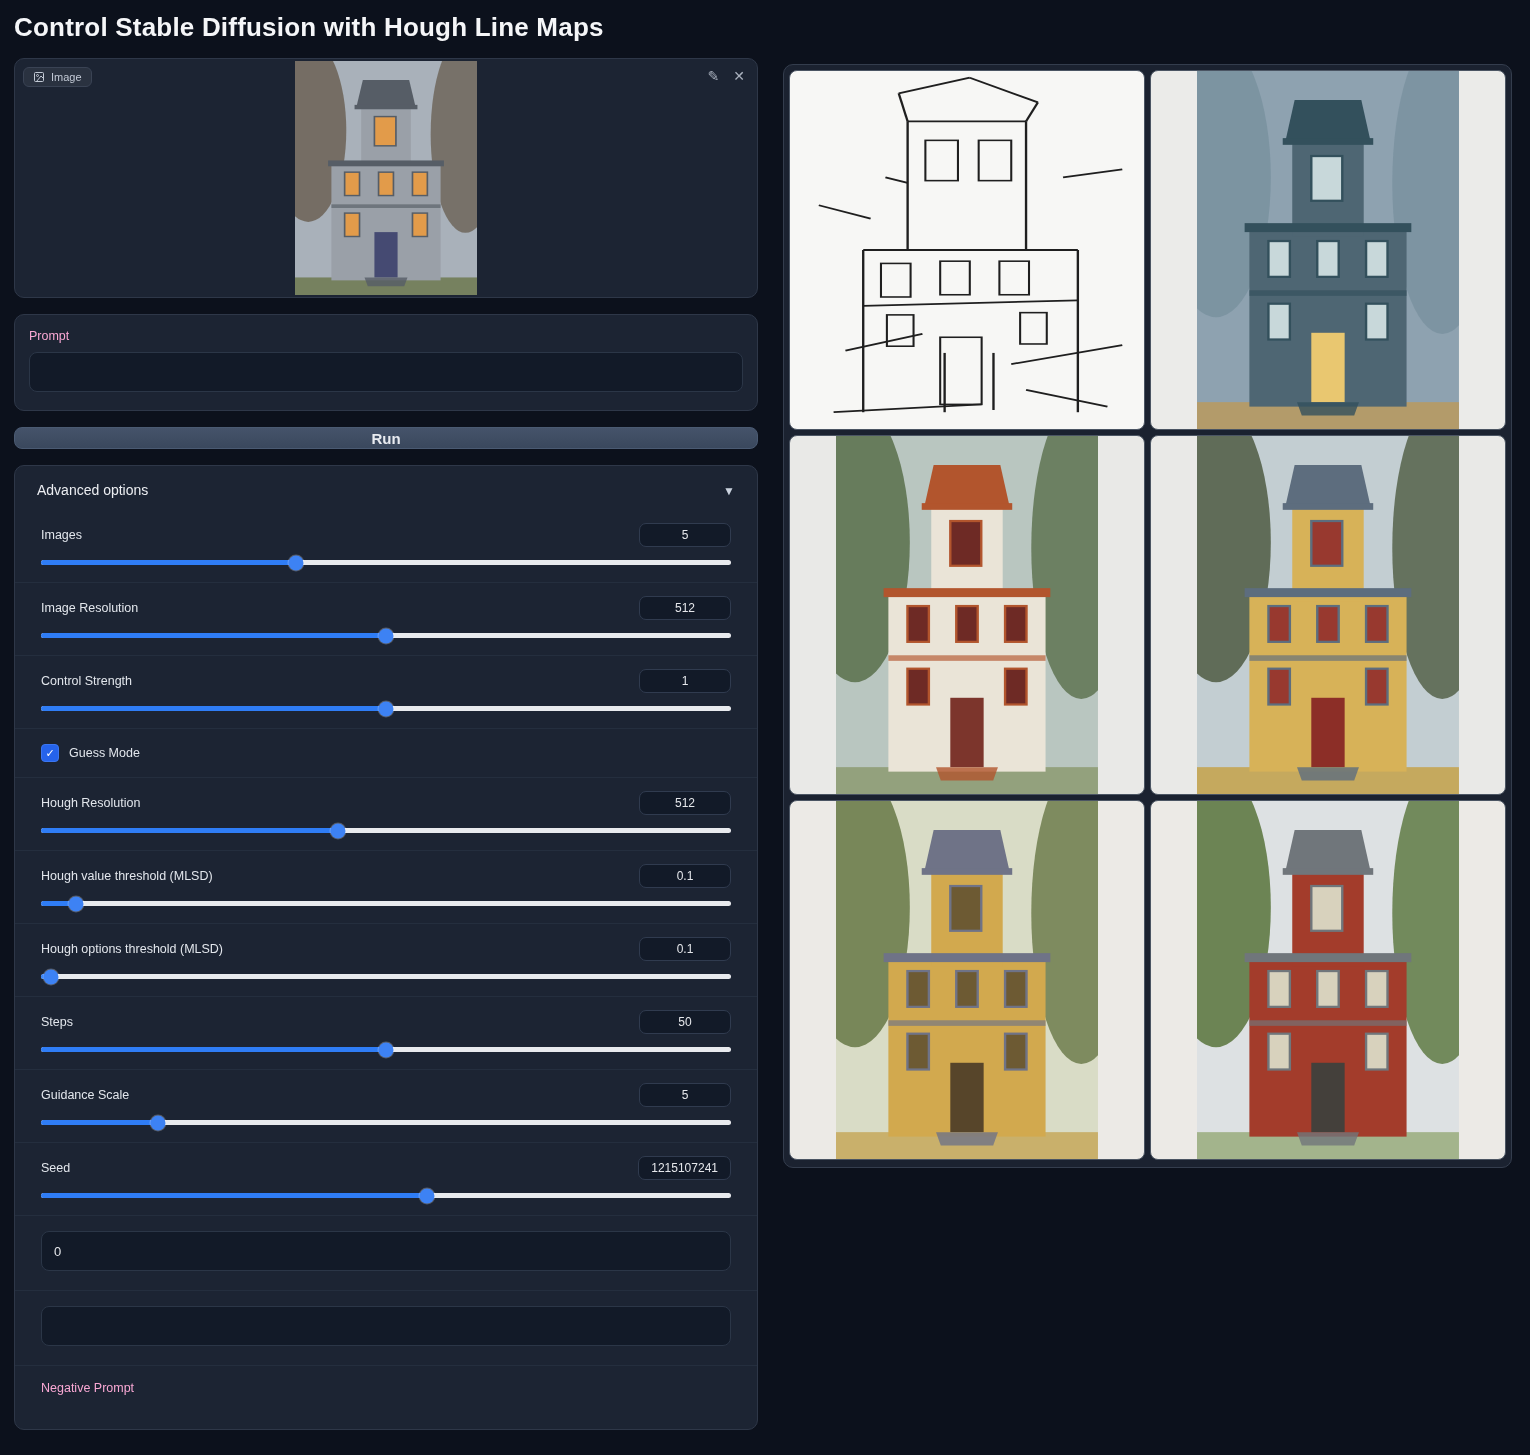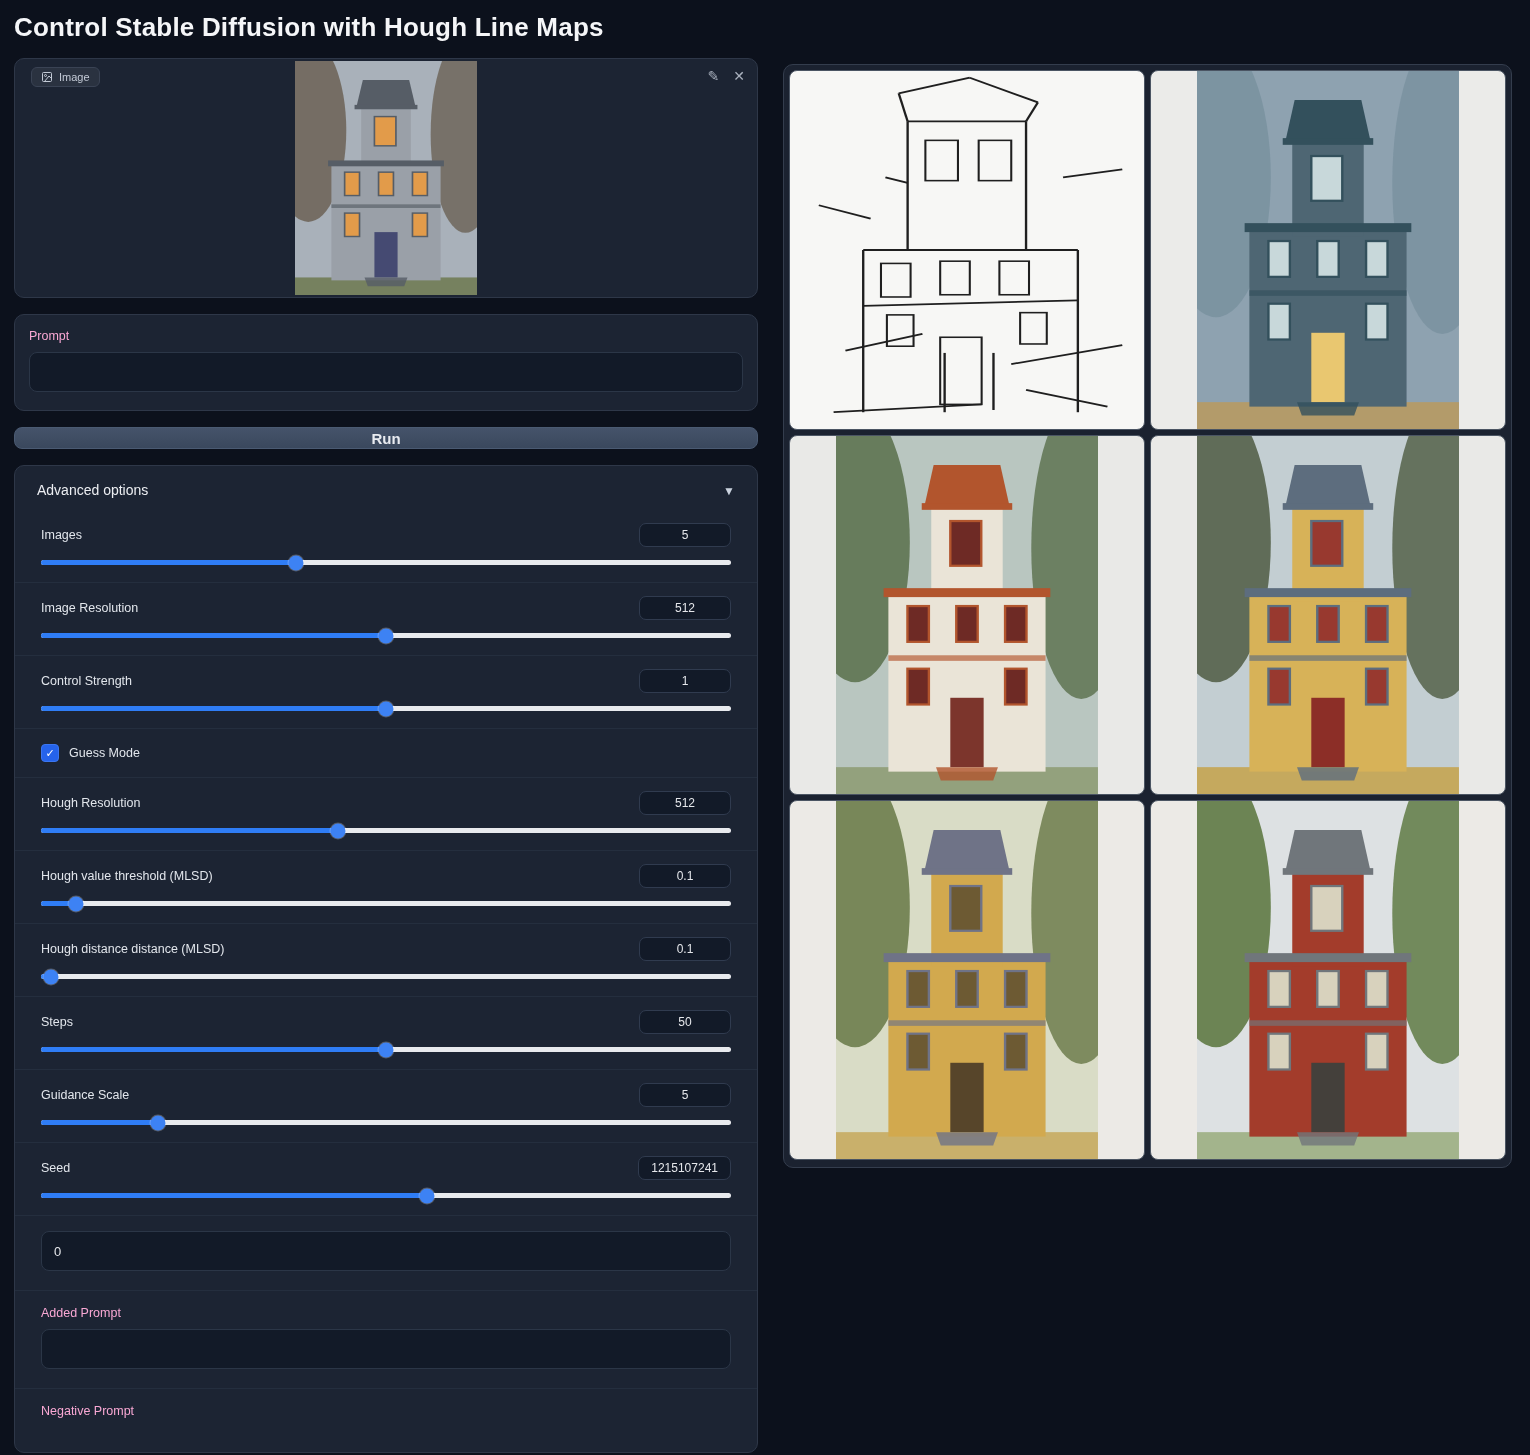--- a/index.html
+++ b/index.html
@@ -11,21 +11,21 @@
   .page-title{
     position:absolute;left:14px;top:12px;margin:0;
     font-size:26px;font-weight:700;color:#f5f6f8;letter-spacing:.2px;
   }
   .left-col{position:absolute;left:14px;top:58px;width:744px;display:flex;flex-direction:column;gap:16px;}
   .card{background:#1c2433;border:1px solid #2e3748;border-radius:10px;box-sizing:border-box;}
 
   
   .image-card{position:relative;height:240px;overflow:hidden;}
   .img-label{
-    position:absolute;left:16px;top:8px;z-index:3;display:flex;align-items:flex-start;gap:6px;
+    position:absolute;left:8px;top:8px;z-index:3;display:flex;align-items:flex-start;gap:6px;
     background:#2a3240;border:1px solid #3a4354;border-radius:6px;padding:3px 9px;
     font-size:11px;color:#c3cad6;
   }
   .img-label svg{display:block;}
   .img-actions{position:absolute;right:12px;top:10px;z-index:3;display:flex;gap:14px;
     color:#aab2bf;font-size:14px;}
   .img-actions span{cursor:pointer;line-height:1;}
   .photo{position:absolute;left:50%;top:2px;bottom:2px;transform:translateX(-50%);width:182px;}
   .photo svg{display:block;width:100%;height:100%;}
 
@@ -203,21 +203,21 @@
             <span class="ctl-label">Hough value threshold (MLSD)</span>
             <span class="numbox">0.1</span>
           </div>
           <div class="track">
             <div class="fill" style="width:5%"></div>
             <div class="handle" style="left:5%"></div>
           </div>
         </div>
         <div class="ctl-row">
           <div class="ctl-head">
-            <span class="ctl-label">Hough distance distance (MLSD)</span>
+            <span class="ctl-label">Hough options threshold (MLSD)</span>
             <span class="numbox">0.1</span>
           </div>
           <div class="track">
             <div class="fill" style="width:1.5%"></div>
             <div class="handle" style="left:1.5%"></div>
           </div>
         </div>
         <div class="ctl-row">
           <div class="ctl-head">
             <span class="ctl-label">Steps</span>
@@ -244,21 +244,21 @@
             <span class="numbox">1215107241</span>
           </div>
           <div class="track">
             <div class="fill" style="width:56%"></div>
             <div class="handle" style="left:56%"></div>
           </div>
         </div>
       </div>
     <div>
         <div class="tb-row"><input class="textbox" value="0" style=""></div>
-        <div class="tb-row"><label class="field-label">Added Prompt</label><input class="textbox" value="" style=""></div>
+        <div class="tb-row"><input class="textbox" value="" style=""></div>
         <div class="tb-row">
           <label class="field-label">Negative Prompt</label>
         </div>
       </div>
   </div>
 
 </div>
 
 <div class="gallery">
   <div class="gallery-grid">

